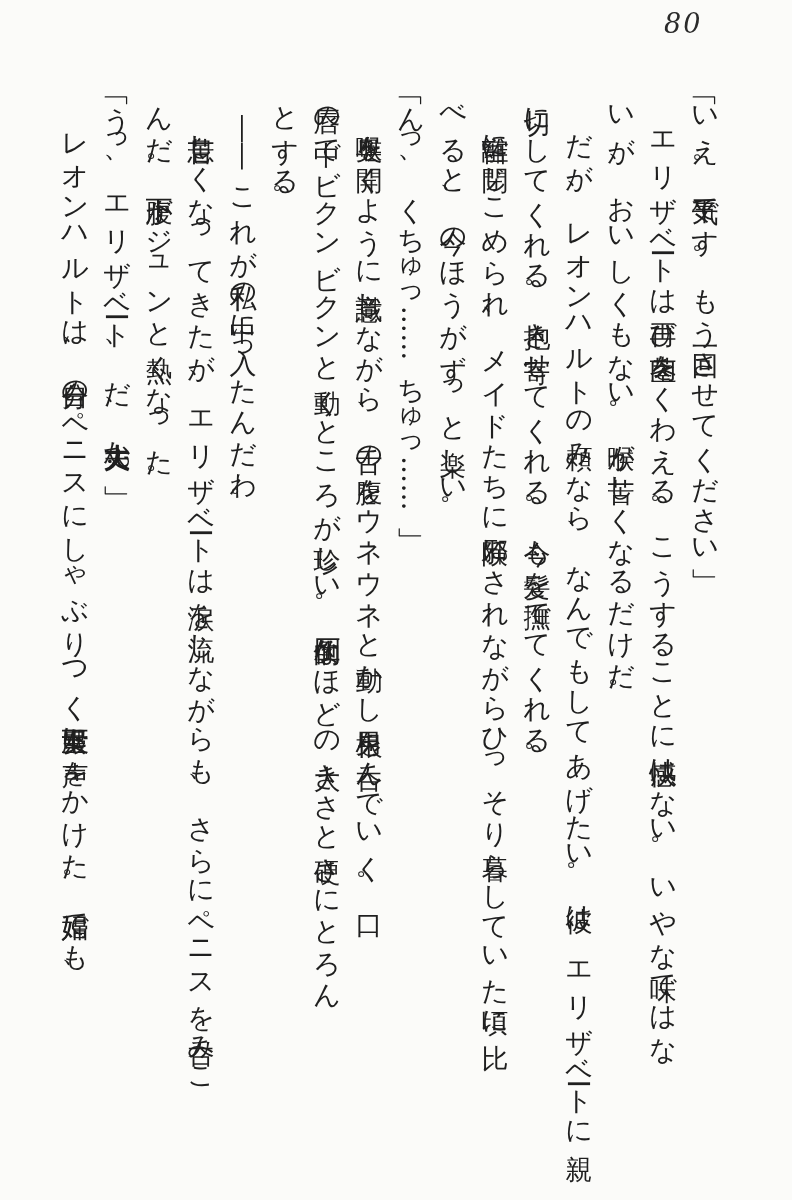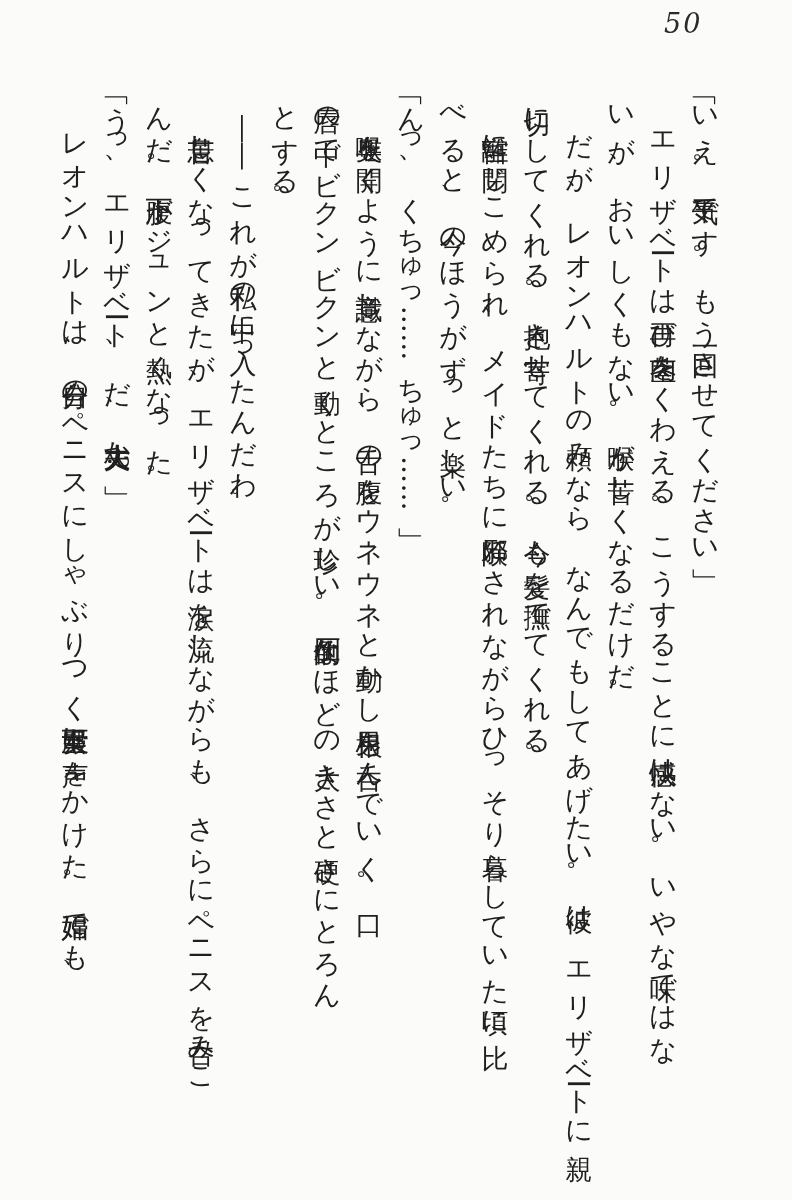--- a/index.html
+++ b/index.html
@@ -47,21 +47,21 @@
   }
   .col.ind {
     text-indent: 1em;         
   }
 </style>
 </head>
 <body>
 
 <div class="page">
 
-  <div class="page-number">50</div>
+  <div class="page-number">80</div>
 
   <div class="text-block">
     <p class="col">「いえ。平気です。もう一回させてください」</p>
     <p class="col ind">エリザベートは再び肉茎をくわえる。こうすることに快感はない。いやな味ではな</p>
     <p class="col">いが、おいしくもない。喉が苦しくなるだけだ。</p>
     <p class="col ind">だが、レオンハルトの頼みなら、なんでもしてあげたい。彼は、エリザベートに親</p>
     <p class="col">切にしてくれる。抱き寄せてくれる。今も髪を撫でてくれる。</p>
     <p class="col ind">離宮に閉じこめられ、メイドたちに邪険にされながらひっそり暮らしていた頃に比</p>
     <p class="col">べると、今のほうがずっと楽しい。</p>
     <p class="col">「んっ、くちゅっ……ちゅっ……」</p>

